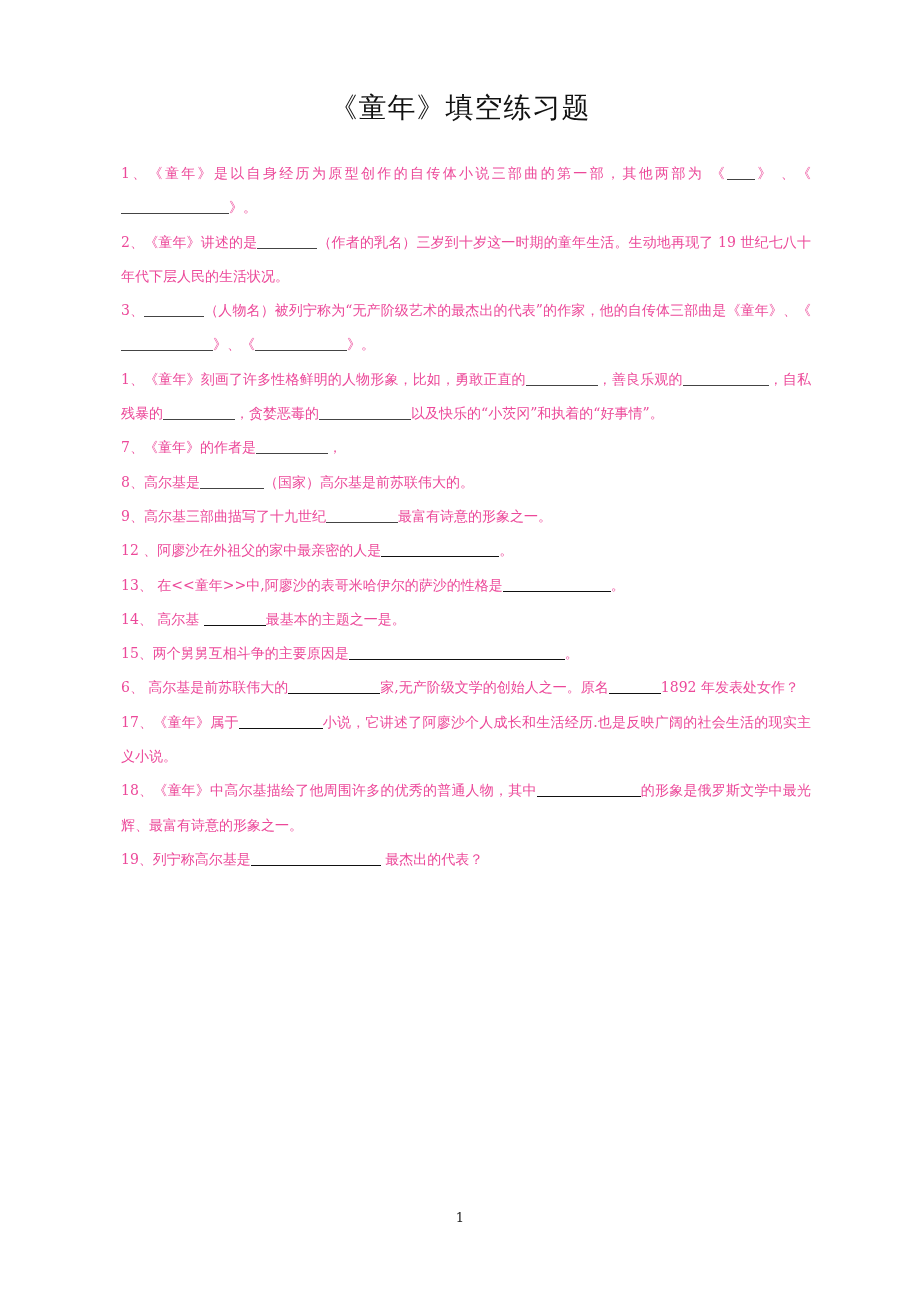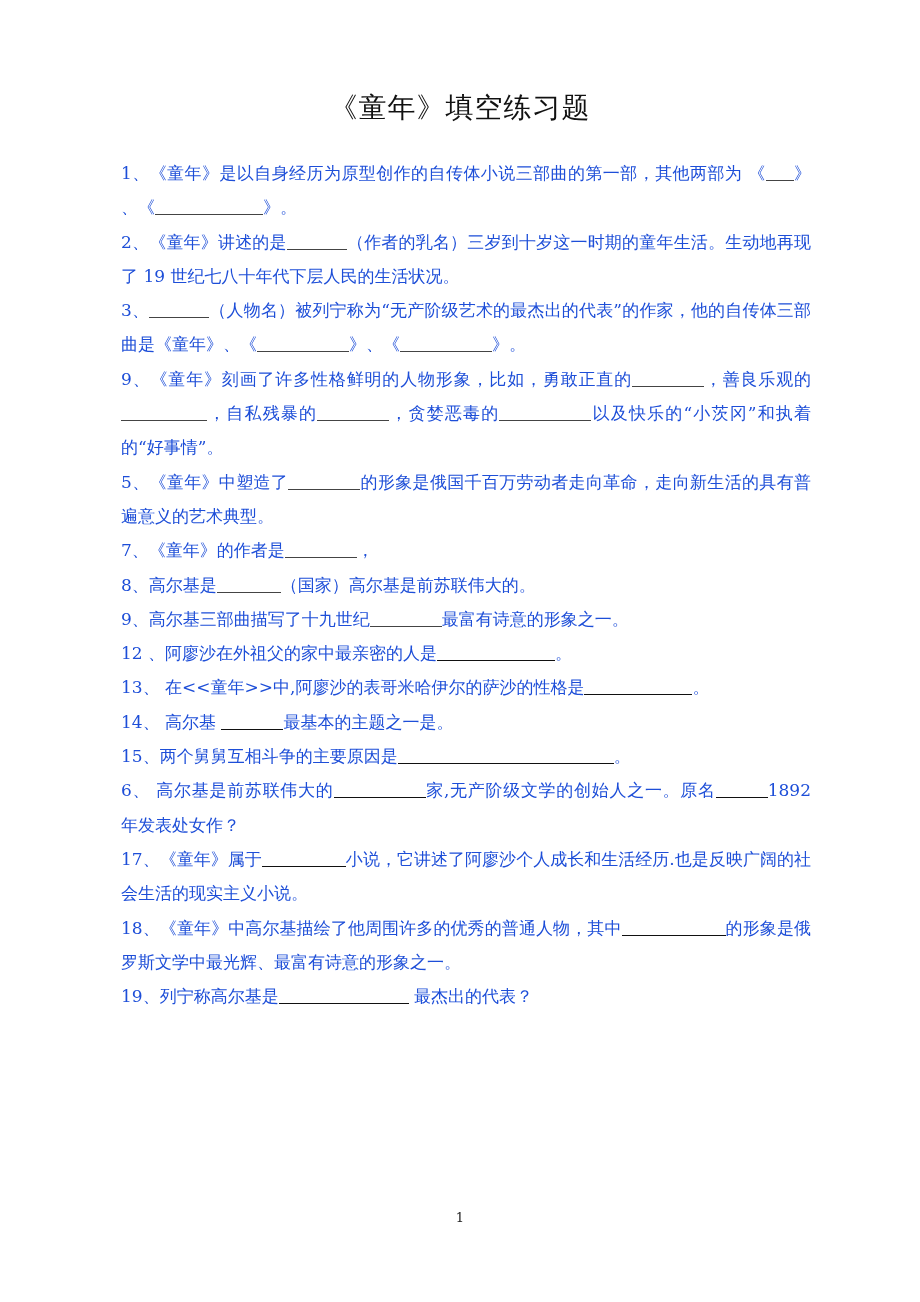--- a/index.html
+++ b/index.html
@@ -31,23 +31,23 @@
       font-size: 28px;
       line-height: 40px;
       letter-spacing: 1px;
       color: #111;
     }
     .body {
       position: absolute;
       left: 121px;
       top: 156px;
       width: 690px;
-      font-size: 17px;
+      font-size: 14px;
       line-height: 34.3px;
-      color: #1d4ed8;
+      color: #ec4899;
     }
     .q {
       margin: 0;
       padding: 0;
       text-align: justify;
       text-align-last: left;
       word-break: break-all;
     }
     .blank {
       display: inline-block;
@@ -72,22 +72,21 @@
 </head>
 <body>
 
 <div class="page">
   <div class="title">《童年》填空练习题</div>
 
   <div class="body" id="question-list">
       <p class="q"><span>1、《童年》是以自身经历为原型创作的自传体小说三部曲的第一部，其他两部为 《</span><span class="blank" style="width: 28px;"></span><span>》 、《</span><span class="blank" style="width: 108px;"></span><span>》。</span></p>
       <p class="q"><span>2、《童年》讲述的是</span><span class="blank" style="width: 60px;"></span><span>（作者的乳名）三岁到十岁这一时期的童年生活。生动地再现了 19 世纪七八十年代下层人民的生活状况。</span></p>
       <p class="q"><span>3、</span><span class="blank" style="width: 60px;"></span><span>（人物名）被列宁称为“无产阶级艺术的最杰出的代表”的作家，他的自传体三部曲是《童年》、《</span><span class="blank" style="width: 92px;"></span><span>》、《</span><span class="blank" style="width: 92px;"></span><span>》。</span></p>
-      <p class="q"><span>9、《童年》刻画了许多性格鲜明的人物形象，比如，勇敢正直的</span><span class="blank" style="width: 72px;"></span><span>，善良乐观的</span><span class="blank" style="width: 86px;"></span><span>，自私残暴的</span><span class="blank" style="width: 72px;"></span><span>，贪婪恶毒的</span><span class="blank" style="width: 92px;"></span><span>以及快乐的“小茨冈”和执着的“好事情”。</span></p>
-      <p class="q"><span>5、《童年》中塑造了</span><span class="blank" style="width: 72px;"></span><span>的形象是俄国千百万劳动者走向革命，走向新生活的具有普遍意义的艺术典型。</span></p>
+      <p class="q"><span>1、《童年》刻画了许多性格鲜明的人物形象，比如，勇敢正直的</span><span class="blank" style="width: 72px;"></span><span>，善良乐观的</span><span class="blank" style="width: 86px;"></span><span>，自私残暴的</span><span class="blank" style="width: 72px;"></span><span>，贪婪恶毒的</span><span class="blank" style="width: 92px;"></span><span>以及快乐的“小茨冈”和执着的“好事情”。</span></p>
       <p class="q"><span>7、《童年》的作者是</span><span class="blank" style="width: 72px;"></span><span>，</span></p>
       <p class="q"><span>8、高尔基是</span><span class="blank" style="width: 64px;"></span><span>（国家）高尔基是前苏联伟大的。</span></p>
       <p class="q"><span>9、高尔基三部曲描写了十九世纪</span><span class="blank" style="width: 72px;"></span><span>最富有诗意的形象之一。</span></p>
       <p class="q"><span>12 、阿廖沙在外祖父的家中最亲密的人是</span><span class="blank bold" style="width: 118px;"></span><span>。</span></p>
       <p class="q"><span>13、  在&lt;&lt;童年&gt;&gt;中,阿廖沙的表哥米哈伊尔的萨沙的性格是</span><span class="blank bold" style="width: 108px;"></span><span>。</span></p>
       <p class="q"><span>14、  高尔基 </span><span class="blank bold" style="width: 62px;"></span><span>最基本的主题之一是。</span></p>
       <p class="q"><span>15、两个舅舅互相斗争的主要原因是</span><span class="blank bold" style="width: 216px;"></span><span>。</span></p>
       <p class="q"><span>6、  高尔基是前苏联伟大的</span><span class="blank bold" style="width: 92px;"></span><span>家,无产阶级文学的创始人之一。原名</span><span class="blank bold" style="width: 52px;"></span><span>1892 年发表处女作？</span></p>
       <p class="q"><span>17、《童年》属于</span><span class="blank bold" style="width: 84px;"></span><span>小说，它讲述了阿廖沙个人成长和生活经历.也是反映广阔的社会生活的现实主义小说。</span></p>
       <p class="q"><span>18、《童年》中高尔基描绘了他周围许多的优秀的普通人物，其中</span><span class="blank bold" style="width: 104px;"></span><span>的形象是俄罗斯文学中最光辉、最富有诗意的形象之一。</span></p>

